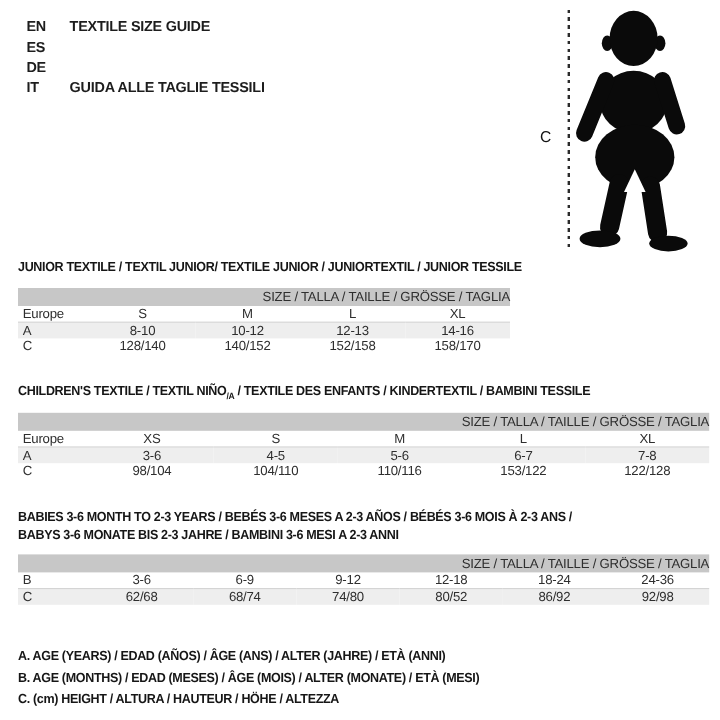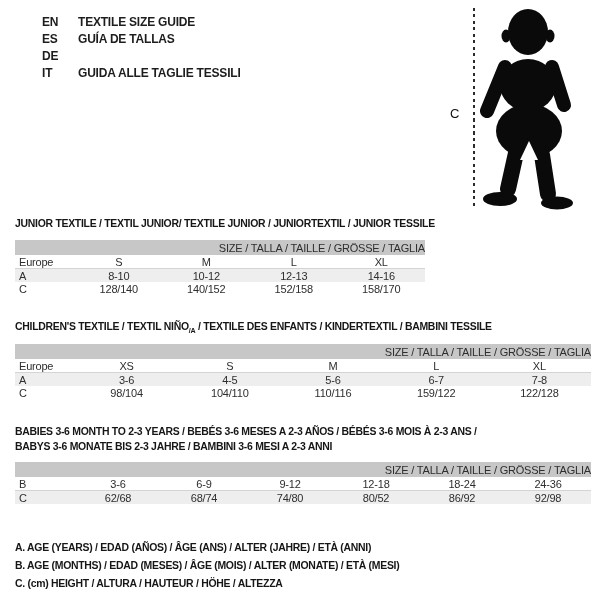--- a/index.html
+++ b/index.html
@@ -6,21 +6,21 @@
   body{
     width:600px;height:600px;background:#ffffff;
     font-family:"Liberation Sans",sans-serif;
     color:#1d1d1d;overflow:hidden;position:relative;
   }
   .abs{position:absolute;}
 
   
   .lang-block{left:22px;top:14px;font-weight:700;font-size:12px;line-height:17px;letter-spacing:-0.2px;}
   .lang-row{display:flex;white-space:nowrap;}
-  .lang-code{width:36px;flex:0 0 36px;margin-left:20px;}
+  .lang-code{width:36px;flex:0 0 36px;}
 
   
   .dash-line{
     left:473px;top:8px;width:2px;height:198px;
     background:repeating-linear-gradient(to bottom,#2b2b2b 0 3px,transparent 3px 6.5px);
   }
   .c-label{left:450px;top:106px;font-size:13px;font-weight:400;color:#111;}
   .baby-svg{left:478px;top:5px;}
 
   
@@ -57,21 +57,20 @@
 </head>
 <body>
 
 <div class="abs lang-block">
   <div class="lang-row">
     <span class="lang-code">EN</span>
     <span class="lang-label">TEXTILE SIZE GUIDE</span>
   </div>
   <div class="lang-row">
     <span class="lang-code">ES</span>
-    <span class="lang-label">GUÍA DE TALLAS</span>
   </div>
   <div class="lang-row">
     <span class="lang-code">DE</span>
   </div>
   <div class="lang-row">
     <span class="lang-code">IT</span>
     <span class="lang-label">GUIDA ALLE TAGLIE TESSILI</span>
   </div>
 </div>
 
@@ -169,21 +168,21 @@
       <td>4-5</td>
       <td>5-6</td>
       <td>6-7</td>
       <td>7-8</td>
     </tr>
     <tr>
       <td class="lbl">C</td>
       <td>98/104</td>
       <td>104/110</td>
       <td>110/116</td>
-      <td>159/122</td>
+      <td>153/122</td>
       <td>122/128</td>
     </tr>
   </tbody>
 </table>
 
 <div class="abs sec-title t3-title">
   <div>BABIES 3-6 MONTH TO 2-3 YEARS / BEBÉS 3-6 MESES A 2-3 AÑOS / BÉBÉS 3-6 MOIS À 2-3 ANS /</div>
   <div>BABYS 3-6 MONATE BIS 2-3 JAHRE / BAMBINI 3-6 MESI A 2-3 ANNI</div>
 </div>
 <table class="size-table t3">

